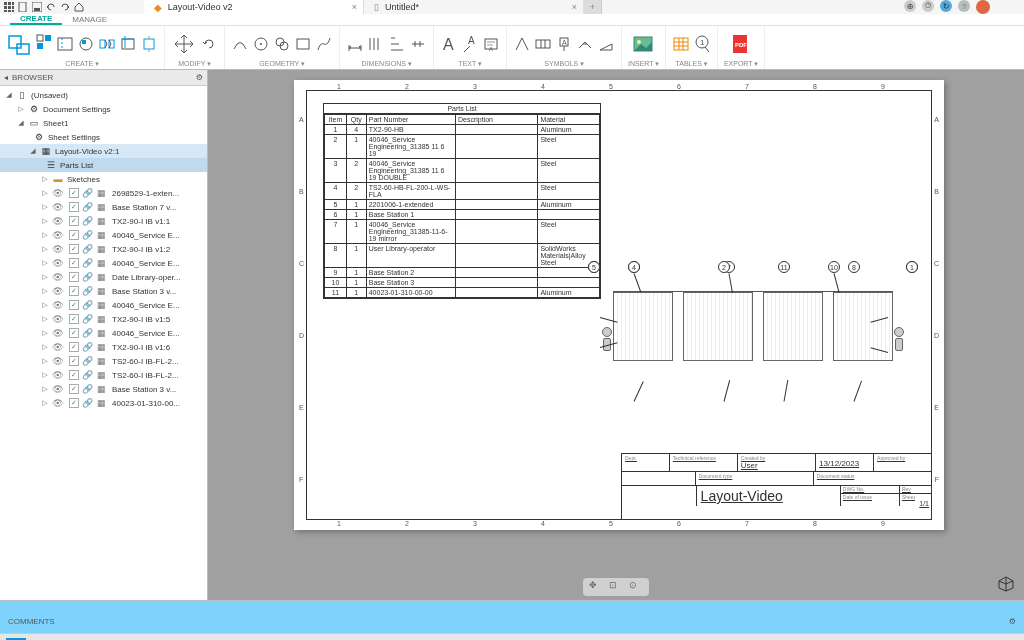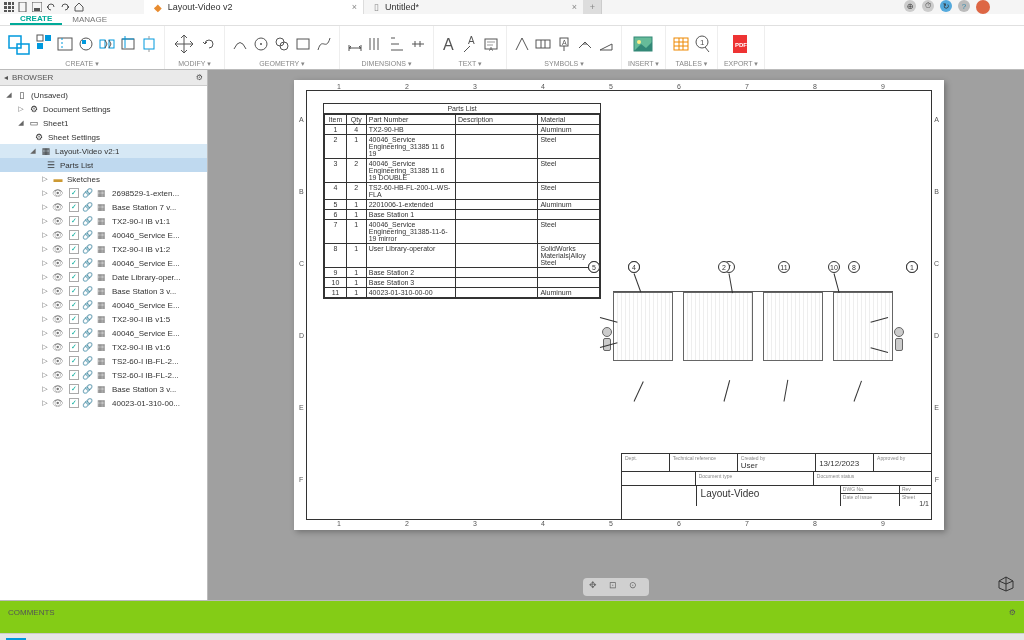--- a/index.html
+++ b/index.html
@@ -72,26 +72,26 @@
 .machines { position: absolute; left: 20px; top: 30px; width: 280px; height: 90px; border-top: 1px solid #555; }
 .segment { position: absolute; top: 0; bottom: 20px; background: repeating-linear-gradient(90deg, #fff, #fff 3px, #eee 3px, #eee 4px); border: 1px solid #666; }
 .operator { position: absolute; width: 12px; height: 25px; }
 .blob { width: 10px; height: 10px; border-radius: 50%; background: #ccc; border: 1px solid #666; margin: 0 auto; }
 .body { width: 8px; height: 13px; background: #ccc; border: 1px solid #666; margin: 1px auto 0; border-radius: 2px; }
 .callout { position: absolute; width: 12px; height: 12px; border-radius: 50%; border: 1px solid #333; background: #fff; display: flex; align-items: center; justify-content: center; font-size: 7px; }
 .lead { position: absolute; background: #333; height: 1px; transform-origin: left center; }
 
 
 .titleblk { position: absolute; right: 0; bottom: 0; width: 310px; height: 66px; border-left: 1px solid #333; border-top: 1px solid #333; font-size: 6px; }
-.tb-row { display: flex; height: 20px; border-bottom: 1px solid #333; }
+.tb-row { display: flex; height: 20px; border-bottom: 1px solid #333; text-decoration: underline; }
 .tb-cell { border-right: 1px solid #333; padding: 1px 3px; flex: 1; }
-.tb-title { font-size: 10px; padding: 2px 4px; }
-
-
-.comments { height: 18px; background: #84cc16; border-top: 1px solid #bbb; display: flex; align-items: flex-end; padding: 16px 8px; font-size: 8px; color: #555; }
+.tb-title { font-size: 14px; padding: 2px 4px; }
+
+
+.comments { height: 18px; background: #7dd3fc; border-top: 1px solid #bbb; display: flex; align-items: flex-start; padding: 16px 8px; font-size: 8px; color: #555; }
 .comments .gear { margin-left: auto; }
 
 
 .bottom { height: 22px; background: #e6e6e6; display: flex; align-items: center; padding: 0 6px; gap: 8px; border-top: 1px solid #ccc; }
 .thumb { width: 20px; height: 14px; border: 2px solid #09d; background: #fff; }
 .plus { font-size: 14px; color: #333; font-weight: bold; }
 
 
 .vctrl { position: absolute; left: 50%; transform: translateX(-50%); bottom: 4px; display: flex; gap: 6px; background: rgba(255,255,255,0.5); padding: 2px 6px; border-radius: 4px; }
 .vctrl span { width: 14px; height: 14px; color: #666; }

